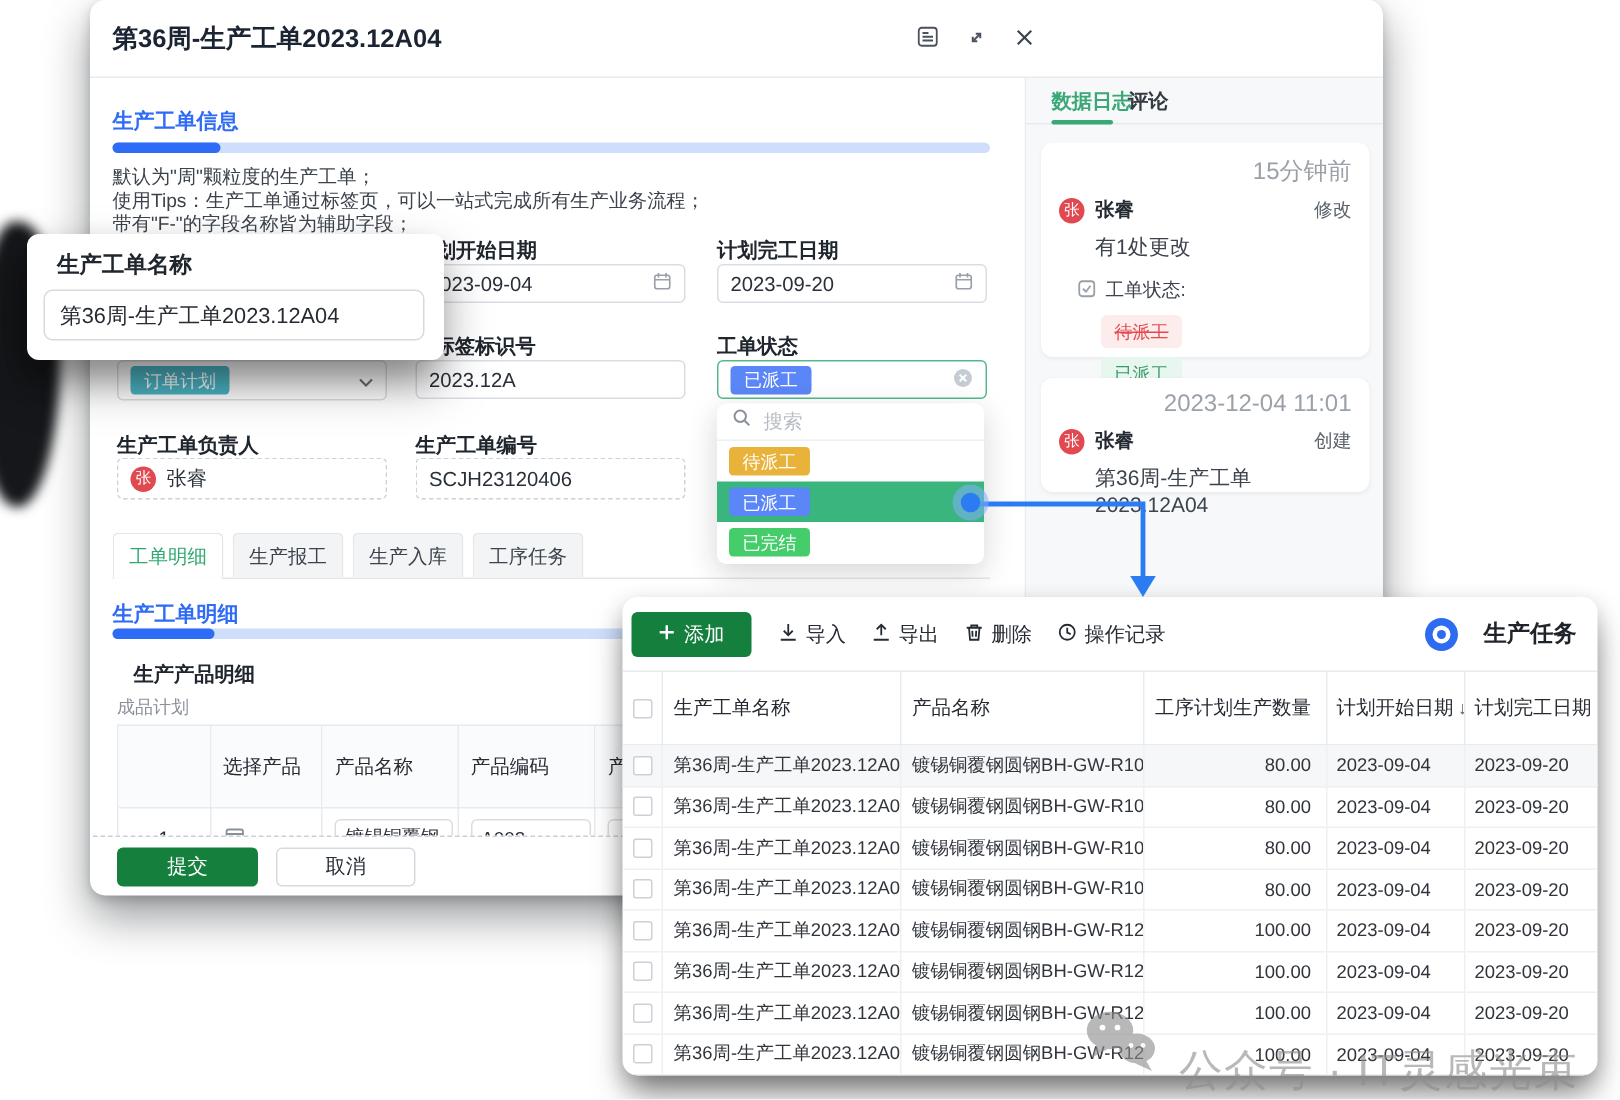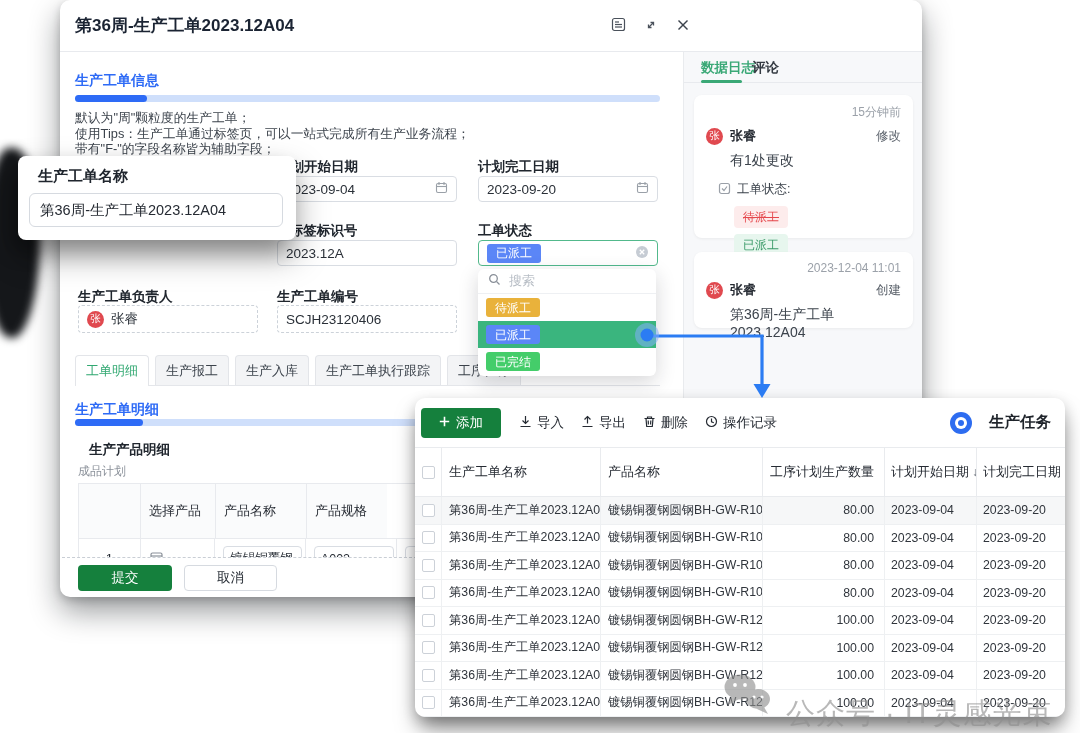--- a/index.html
+++ b/index.html
@@ -66,21 +66,21 @@
 
   
   .rpanel { position:absolute; left:623px; top:52px; width:239px; height:545px; background:#f7f8fa;
             border-left:1px solid #e9ebee; border-radius:0 0 10px 0; }
   .rtabs { height:31px; border-bottom:1px solid #e8eaee; position:relative; }
   .rtab { position:absolute; top:7px; font-size:13.5px; font-weight:bold; color:#343a42; }
   .rtab.active { color:#3aa876; }
   .rtab-underline { position:absolute; left:17px; top:28px; width:41px; height:3px; border-radius:2px; background:#3aa876; }
   .card { position:absolute; left:10px; width:219px; background:#fff; border-radius:8px;
           box-shadow:0 1px 3px rgba(0,0,0,.06); padding:9px 12px 12px 12px; }
-  .card .time { text-align:right; font-size:12px; color:#9ba1a9; }
+  .card .time { text-align:right; font-size:16px; color:#9ba1a9; }
   .card .who { display:flex; align-items:center; margin-top:6px; }
   .card .who .nm { margin-left:7px; font-size:13px; font-weight:bold; color:#262b33; }
   .card .who .act { margin-left:auto; font-size:12.5px; color:#5b626b; }
   .card .sum { margin:7px 0 0 24px; font-size:14px; color:#3c434c; }
   .card .frow { margin-top:11px; display:flex; align-items:center; color:#3c434c; }
   .card .frow span { margin-left:6px; font-size:12.5px;text-align:center; }
   .pill { display:inline-block; margin:8px 0 0 28px; font-size:12px; padding:2.5px 9px; border-radius:4px; }
   .pill.old { background:#fdecec; color:#e5484d; text-decoration:line-through; }
   .pill.new { background:#e7f6ee; color:#3a9a68; margin-top:6px; }
 
@@ -179,20 +179,27 @@
     <div class="ab field" style="left:418px; top:176px; width:180px;">
       <span class="grow">2023-09-20</span>
       <span><svg width="13" height="13" viewBox="0 0 13 13" fill="none" stroke="#9aa0a8" stroke-width="1.1">
             <rect x="1.5" y="2.5" width="10" height="9" rx="1.5"></rect>
             <line x1="4" y1="1" x2="4" y2="4"></line>
             <line x1="9" y1="1" x2="9" y2="4"></line>
             <line x1="1.5" y1="5.5" x2="11.5" y2="5.5"></line>
           </svg></span>
     </div>
 
+    <div class="ab field" style="left:18px; top:240px; width:180px; height:27px;">
+      <span class="tag" style="background:#4cb6c6;">订单计划</span>
+      <span class="grow"></span>
+      <span><svg width="10" height="6" viewBox="0 0 10 6" fill="none" stroke="#697078" stroke-width="1.4">
+            <polyline points="1,1 5,5 9,1"></polyline>
+          </svg></span>
+    </div>
     <div class="ab flabel" style="left:217px; top:222px;">F-标签标识号</div>
     <div class="ab field" style="left:217px; top:240px; width:180px;justify-content:center;">
       <span class="grow">2023.12A</span>
     </div>
     <div class="ab flabel" style="left:418px; top:222px;">工单状态</div>
     <div class="ab field status" style="left:418px; top:240px; width:180px;">
       <span class="tag" style="background:#5b86f7;">已派工</span>
       <span class="grow"></span>
       <span><svg width="14" height="14" viewBox="0 0 14 14">
             <circle cx="7" cy="7" r="6" fill="#c6ccd4"></circle>
@@ -208,37 +215,37 @@
     </div>
     <div class="ab flabel" style="left:217px; top:288px;">生产工单编号</div>
     <div class="ab field dashed" style="left:217px; top:305px; width:180px;">
       <span>SCJH23120406</span>
     </div>
 
     <div class="ab ftabs" style="left:15px; top:356px; width:585px;" id="form-tabs">
         <div class="ftab active">工单明细</div>
         <div class="ftab">生产报工</div>
         <div class="ftab">生产入库</div>
-        <div class="ftab">生产工单执行跟踪</div>
         <div class="ftab">工序任务</div>
       </div>
 
     <div class="ab sec-title" style="left:15px; top:401px;">生产工单明细</div>
     <div class="ab bar" style="left:15px; top:419px; width:585px;">
         <div class="fill" style="width:68px;"></div>
       </div>
 
     <div class="ab" style="left:18px; top:441px; font-size:13.5px; font-weight:bold; color:#20262e;margin-left:11px;">生产产品明细</div>
     <div class="ab" style="left:18px; top:463px; font-size:12px; color:#8a9099;">成品计划</div>
 
     <div class="ab ptable" style="left:18px; top:483px;">
       <div class="prow phead">
         <div class="pcell" style="width:62px;"></div>
         <div class="pcell" style="width:75px;">选择产品</div>
         <div class="pcell" style="width:91px;">产品名称</div>
+        <div class="pcell" style="width:92px;">产品编码</div>
         <div class="pcell" style="width:80px; border-right:none;">产品规格</div>
       </div>
       <div class="prow pbody">
         <div class="pcell" style="width:62px; justify-content:center; padding-left:0;">1</div>
         <div class="pcell" style="width:75px;">
           <span><svg width="15" height="15" viewBox="0 0 15 15" fill="none" stroke="#8a9099" stroke-width="1.2">
                 <rect x="2" y="3" width="11" height="9.5" rx="1.5"></rect>
                 <line x1="2" y1="6" x2="13" y2="6"></line>
               </svg></span>
         </div>

